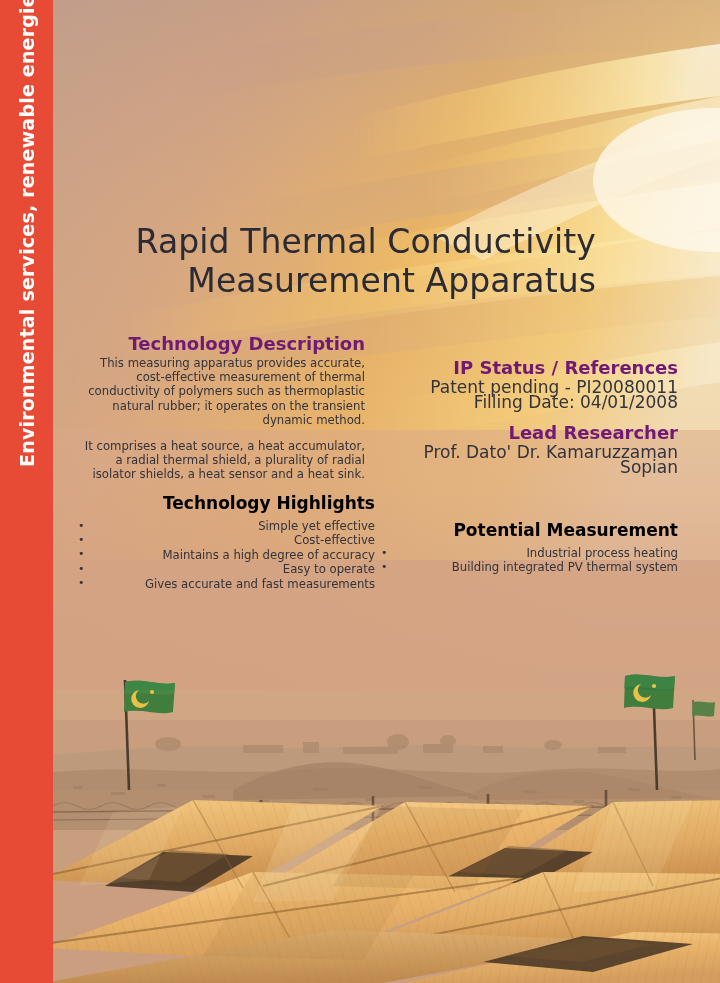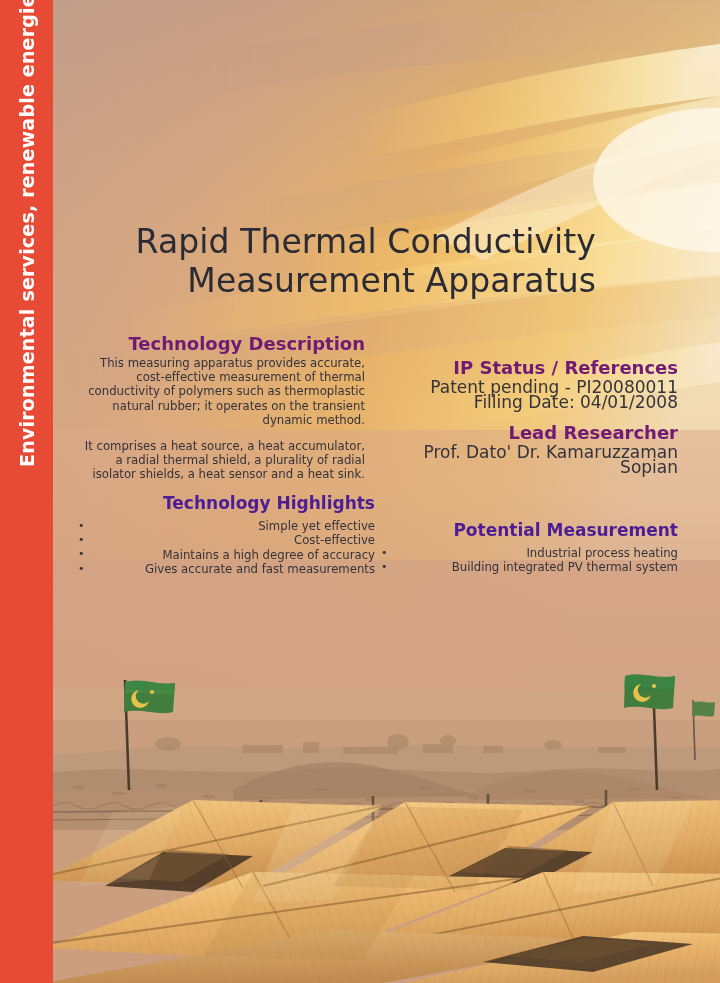--- a/index.html
+++ b/index.html
@@ -115,21 +115,21 @@
     font-size: 18px;
     font-weight: bold;
     color: #701a75;
     letter-spacing: 0;
     line-height: 19px;
   }
   h2.big-head {
     margin: 0 0 5px 0;
     font-size: 17px;
     font-weight: bold;
-    color: #4c1d95;
+    color: #000000;
     line-height: 21px;
   }
 
   p.body-text {
     margin: 0;
     font-size: 11.7px;
     line-height: 14.2px;
     color: #33333c;
   }
   p.body-text + p.body-text { margin-top: 12px; }
@@ -417,20 +417,21 @@
       <h2 class="section-head">Lead Researcher</h2>
       <p class="kv">Prof. Dato' Dr. Kamaruzzaman Sopian</p>
     </div>
 
     <div class="col-left-2">
       <h2 class="big-head">Technology Highlights</h2>
       <ul class="bullets">
         <li>Simple yet effective</li>
         <li>Cost-effective</li>
         <li>Maintains a high degree of accuracy</li>
+        <li>Easy to operate</li>
         <li>Gives accurate and fast measurements</li>
       </ul>
     </div>
 
     <div class="col-right-2">
       <h2 class="big-head">Potential Measurement</h2>
       <ul class="bullets">
         <li>Industrial process heating</li>
         <li>Building integrated PV thermal system</li>
       </ul>

